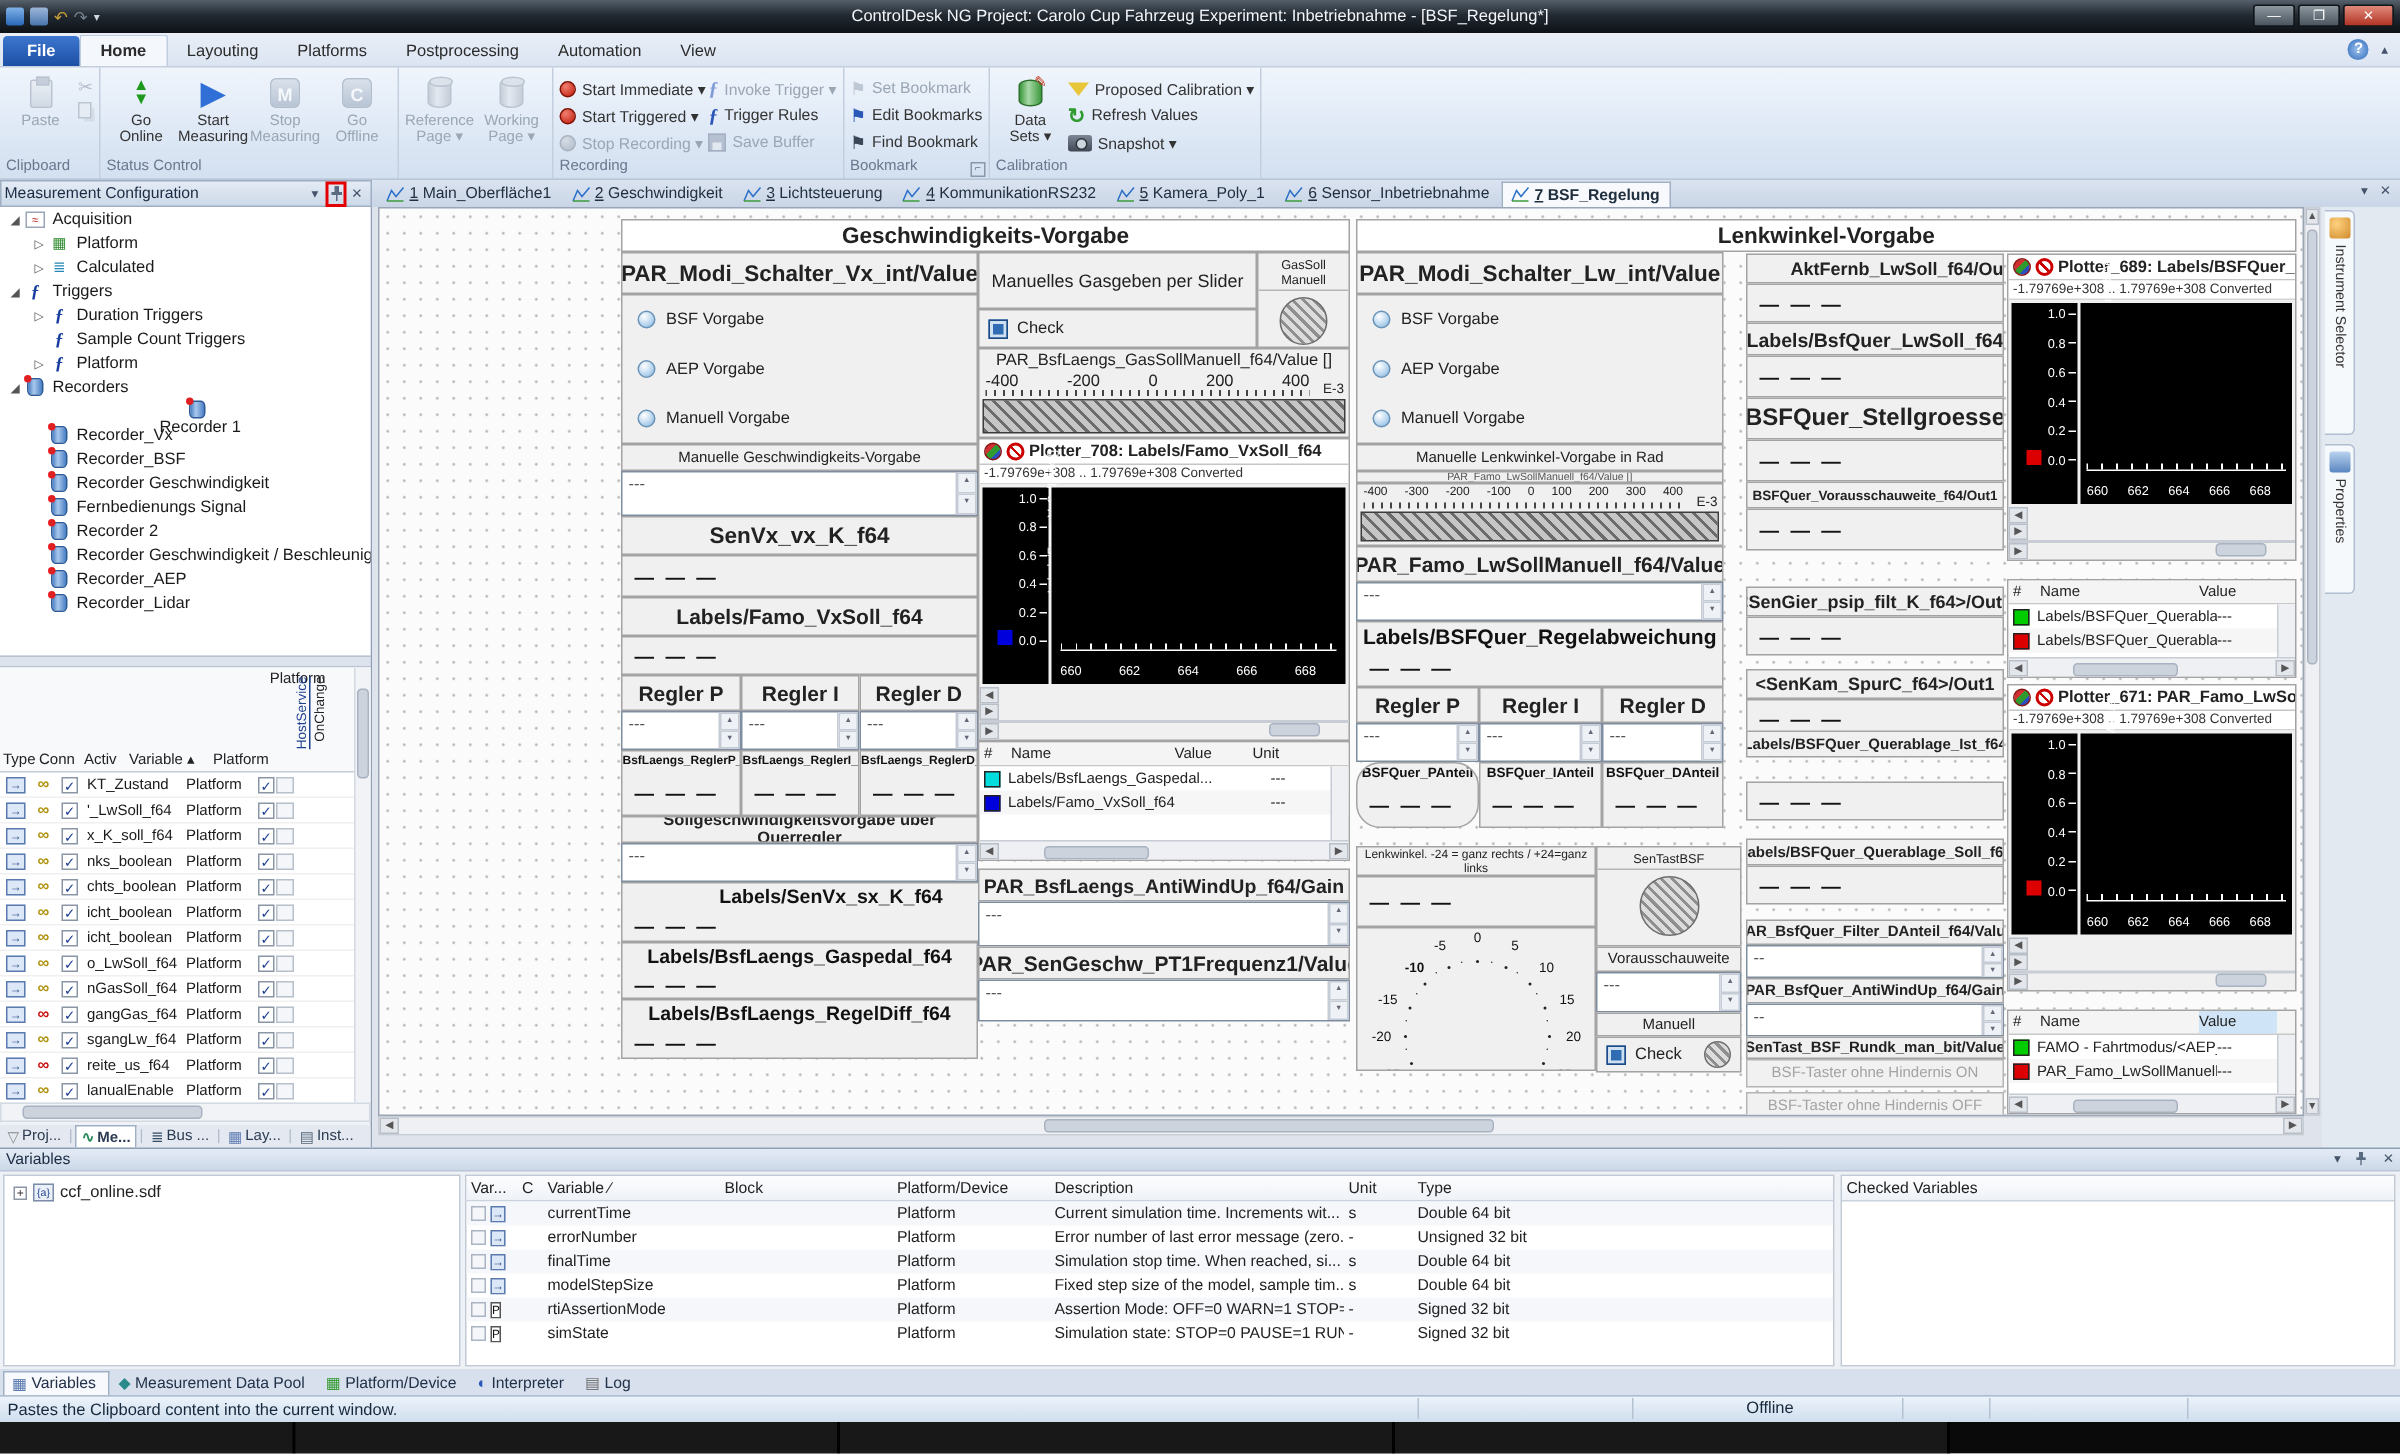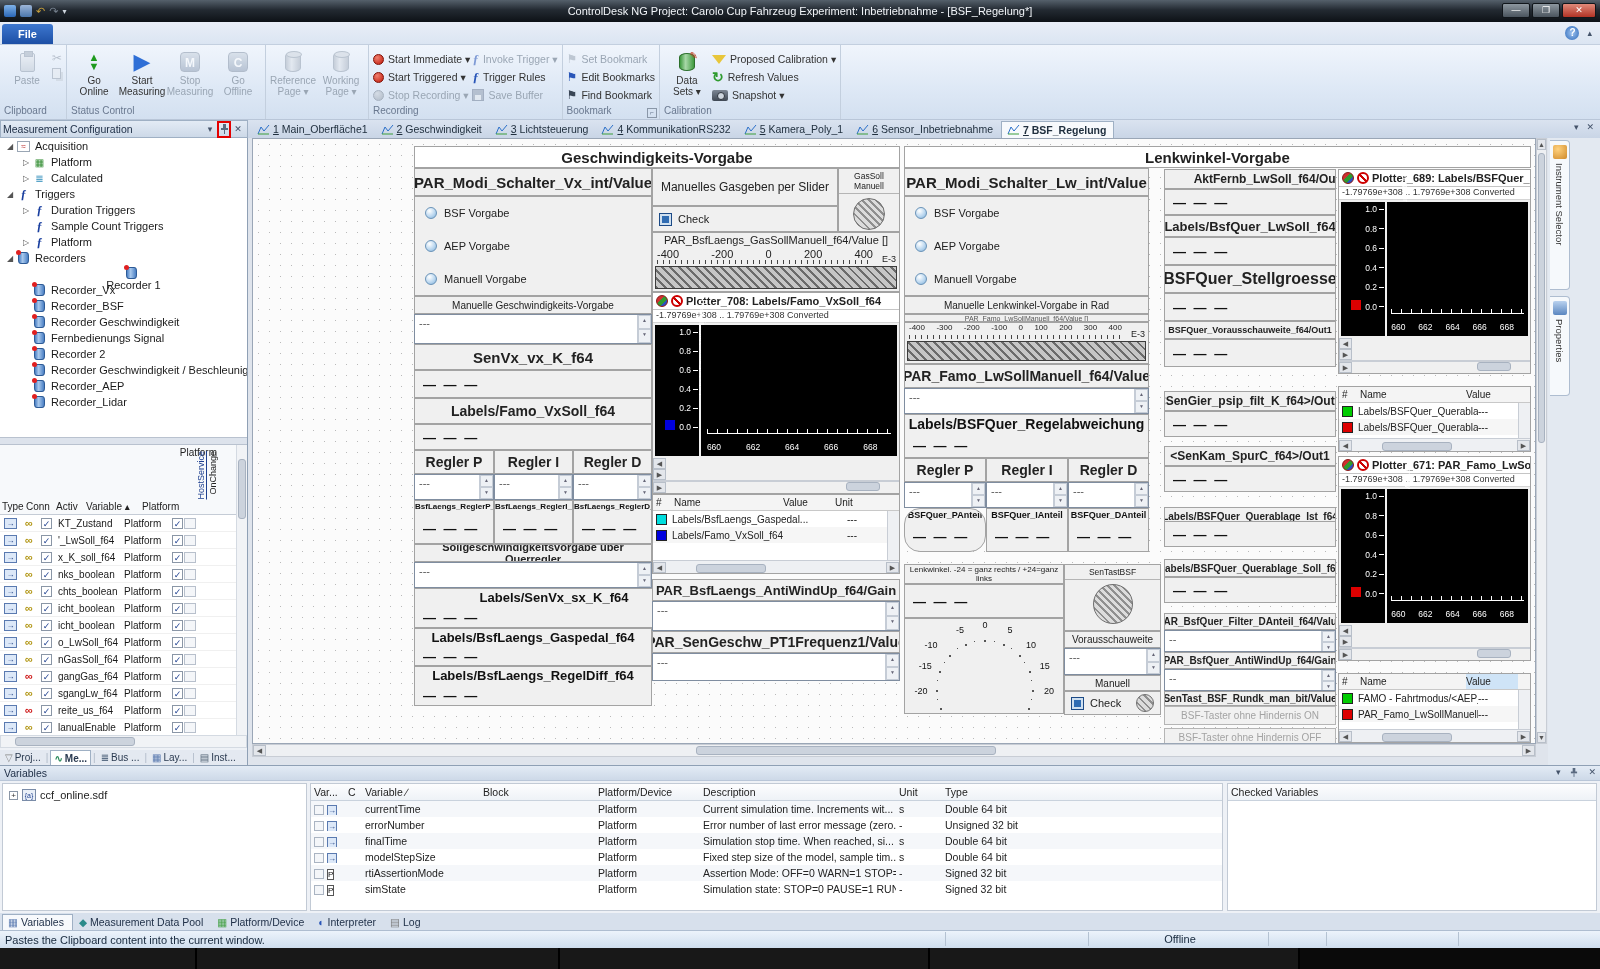--- a/index.html
+++ b/index.html
@@ -182,20 +182,28 @@
   <div class="titletext">ControlDesk NG  Project: Carolo Cup Fahrzeug  Experiment: Inbetriebnahme - [BSF_Regelung*]</div>
   <div class="winbtns">
     <div class="winbtn">—</div>
     <div class="winbtn">❐</div>
     <div class="winbtn close">✕</div>
   </div>
 </div>
 
 <div class="abs ribtabs">
   <div class="ftab">File</div>
+  <div id="ribtabs-holder" style="display:flex;align-items:flex-end">
+      <div class="rtab act">Home</div>
+      <div class="rtab">Layouting</div>
+      <div class="rtab">Platforms</div>
+      <div class="rtab">Postprocessing</div>
+      <div class="rtab">Automation</div>
+      <div class="rtab">View</div>
+    </div>
 </div>
 <div class="ribright">
   <span class="helpico">?</span>
   <span style="color:#44536a;font-size:9px">▴</span>
 </div>
 
 <div class="abs ribbon" id="ribbon">
     <div class="rgroup">
       <div class="rgbody">
         <div style="display: flex;">
@@ -990,21 +998,21 @@
         <div class="gdot" style="left: 113.528px; top: 35.6564px;"></div>
         <div class="gdot" style="left: 119.483px; top: 43.2096px; width: 1px; height: 1px;"></div>
         <div class="gdot" style="left: 123.812px; top: 51.7983px;"></div>
         <div class="gdot" style="left: 126.342px; top: 61.0777px; width: 1px; height: 1px;"></div>
         <div class="gdot" style="left: 126.971px; top: 70.6752px;"></div>
         <div class="gdot" style="left: 125.674px; top: 80.2054px; width: 1px; height: 1px;"></div>
         <div class="gdot" style="left: 122.503px; top: 89.2857px;"></div>
         <div class="glab" style="left: 21.9963px; top: 97.0476px;">-25</div>
         <div class="glab" style="left: 16.039px; top: 72.2336px;">-20</div>
         <div class="glab" style="left: 20.2509px; top: 47.0645px;">-15</div>
-        <div class="glab" style="left: 26px; top: 25.5419px;">-10</div>
+        <div class="glab" style="left: 38px; top: 25.5419px; font-weight: bold;">-10</div>
         <div class="glab" style="left: 54.9932px; top: 11.0877px;">-5</div>
         <div class="glab" style="left: 80px; top: 6px;">0</div>
         <div class="glab" style="left: 105.007px; top: 11.0877px;">5</div>
         <div class="glab" style="left: 126.038px; top: 25.5419px;">10</div>
         <div class="glab" style="left: 139.749px; top: 47.0645px;">15</div>
         <div class="glab" style="left: 143.961px; top: 72.2336px;">20</div>
         <div class="glab" style="left: 138.004px; top: 97.0476px;">25</div>
       </div>
       <div class="wbox " style="left: 811px; top: 425px; width: 97px; height: 67px; display: flex; flex-direction: column; align-items: center;">
         <div style="font-size: 8.5px; text-align: center; border-bottom: 1px solid rgb(181, 181, 181); width: 100%; padding: 2px 0px;">SenTastBSF</div>
@@ -1041,21 +1049,21 @@
         <span>— — —</span>
       </div>
       <div class="wbox whd" style="left: 911px; top: 252px; width: 172px; height: 20px; font-size: 12px;">&lt;SenGier_psip_filt_K_f64&gt;/Out1</div>
       <div class="wbox wds" style="left: 911px; top: 272px; width: 172px; height: 26px; font-size: 13px;">
         <span>— — —</span>
       </div>
       <div class="wbox whd" style="left: 911px; top: 307px; width: 172px; height: 20px; font-size: 12px;">&lt;SenKam_SpurC_f64&gt;/Out1</div>
       <div class="wbox wds" style="left: 911px; top: 327px; width: 172px; height: 26px; font-size: 13px;">
         <span>— — —</span>
       </div>
-      <div class="wbox whd" style="left: 911px; top: 368px; width: 172px; height: 18px; font-size: 10px;">Labels/BSFQuer_Querablage_Ist_f64</div>
+      <div class="wbox whd" style="left: 911px; top: 348px; width: 172px; height: 18px; font-size: 10px;">Labels/BSFQuer_Querablage_Ist_f64</div>
       <div class="wbox wds" style="left: 911px; top: 382px; width: 172px; height: 26px; font-size: 13px;">
         <span>— — —</span>
       </div>
       <div class="wbox whd" style="left: 911px; top: 420px; width: 172px; height: 18px; font-size: 10px;">Labels/BSFQuer_Querablage_Soll_f64</div>
       <div class="wbox wds" style="left: 911px; top: 438px; width: 172px; height: 26px; font-size: 13px;">
         <span>— — —</span>
       </div>
       <div class="wbox whd" style="left: 911px; top: 474px; width: 172px; height: 17px; font-size: 10px;">PAR_BsfQuer_Filter_DAnteil_f64/Value</div>
       <div class="wbox win" style="left: 911px; top: 491px; width: 172px; height: 22px;">
         <span class="val">--</span>

